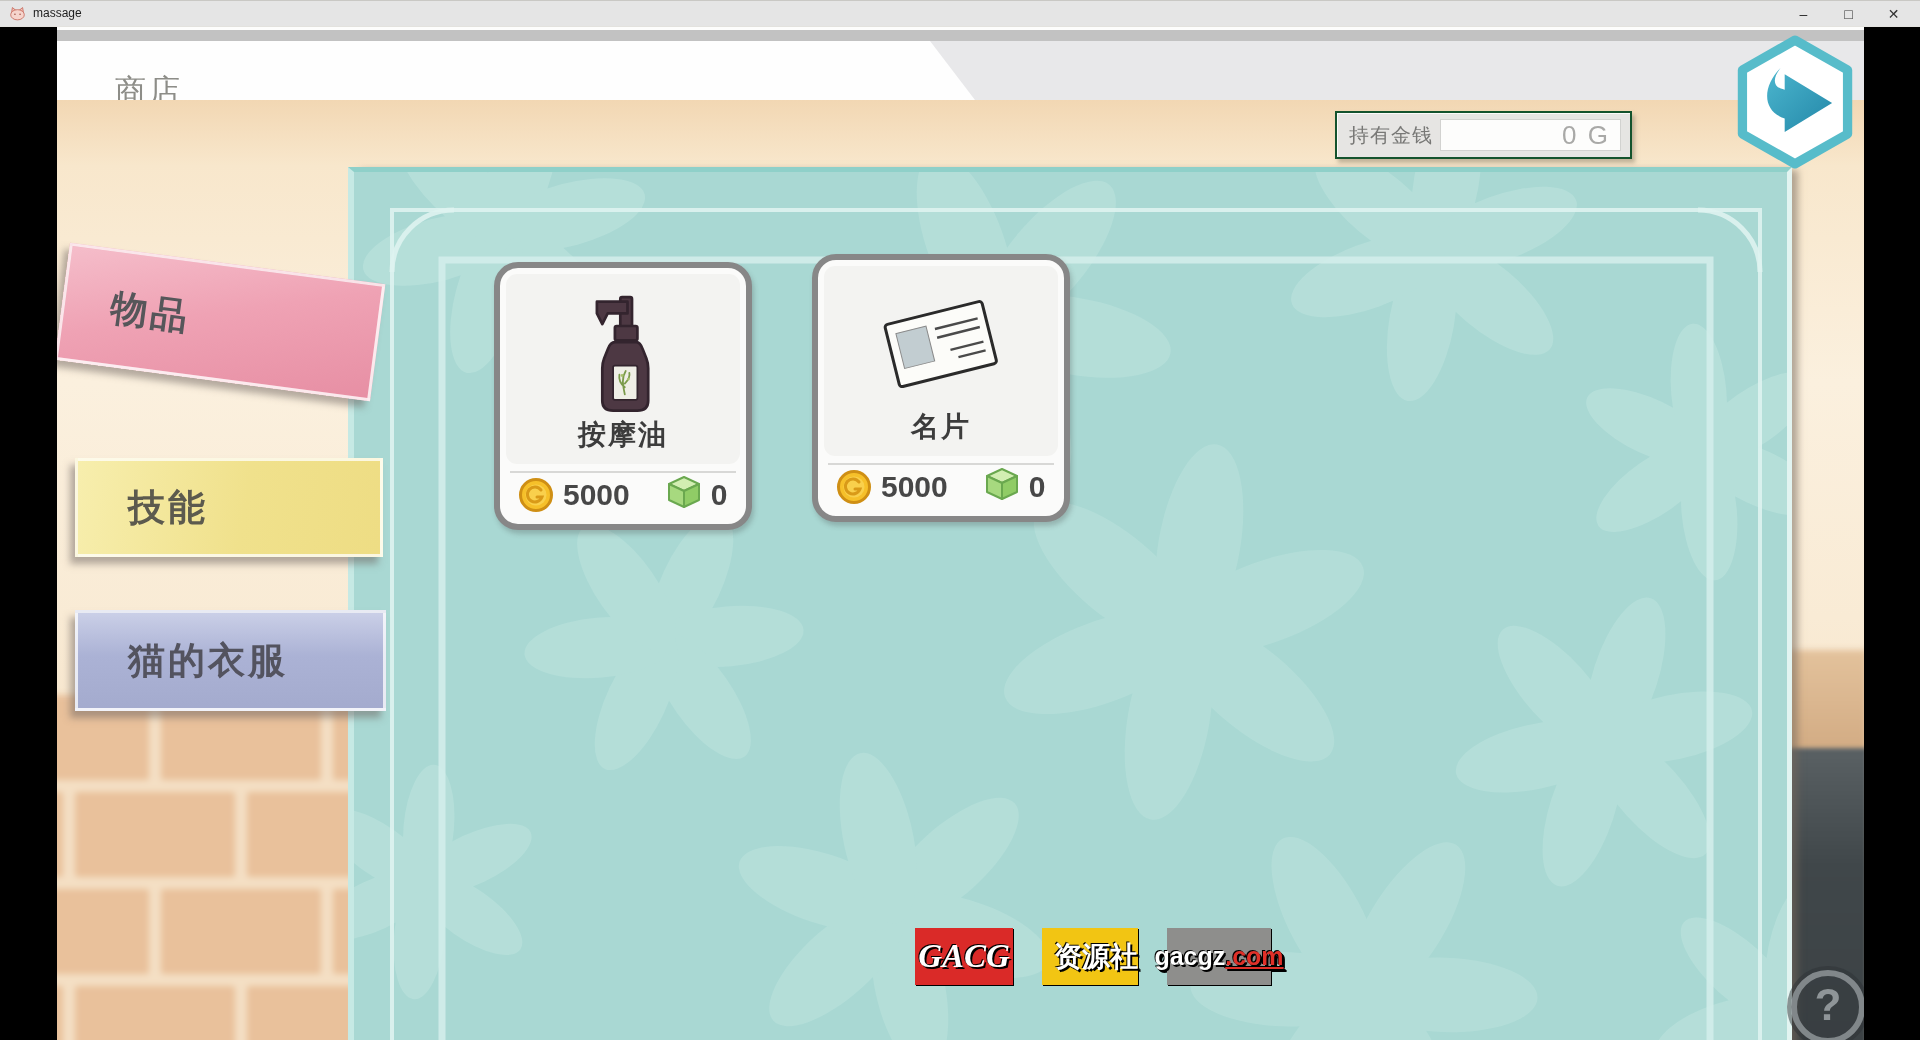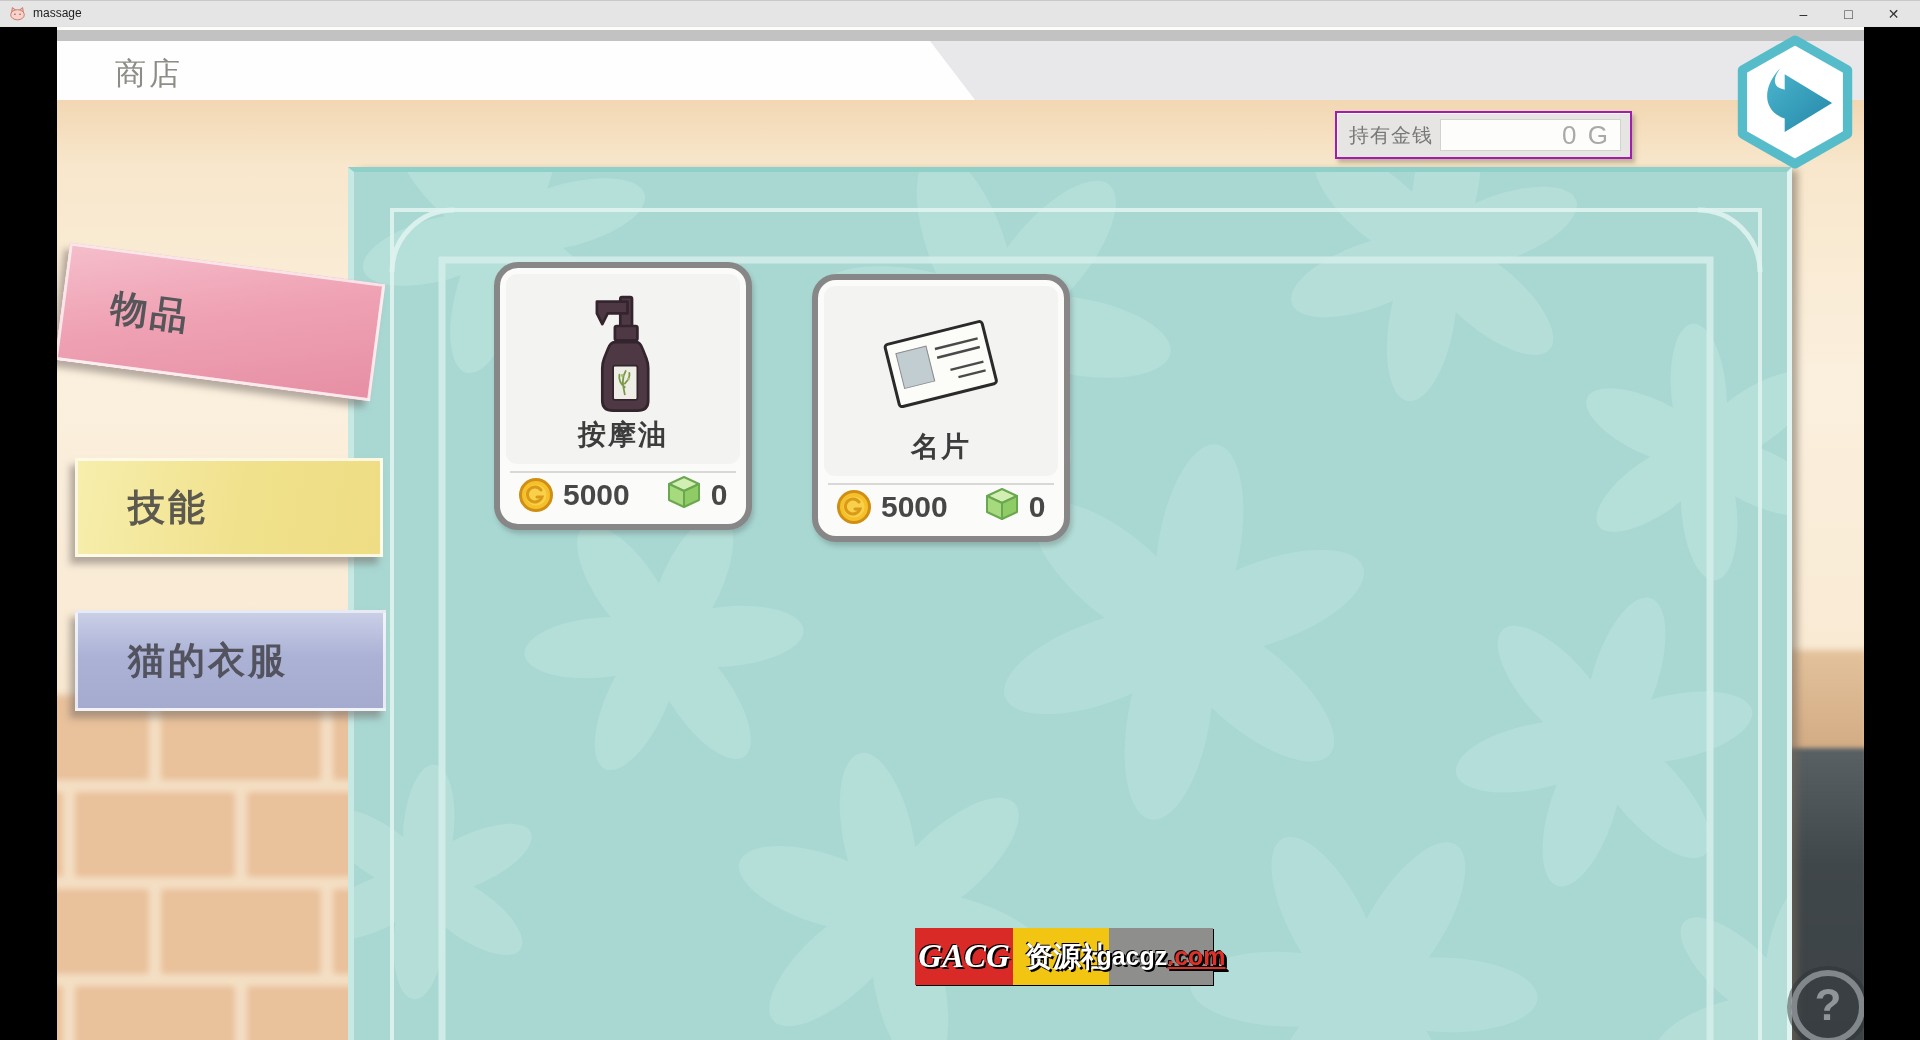--- a/index.html
+++ b/index.html
@@ -18,21 +18,21 @@
 
   
   .stage { position:absolute; left:57px; top:27px; width:1807px; height:1013px;
     background:#fdfdfc; overflow:hidden; }
 
   .topstrip { position:absolute; left:0; top:3px; width:100%; height:11px; background:#c2c2c2; }
 
   .shop-header { position:absolute; left:0; top:14px; width:100%; height:59px; background:#fefefe; }
   .shop-header .gray-part { position:absolute; left:873px; top:0; right:0; height:59px;
     background:#e8e8ea; clip-path:polygon(0 0,100% 0,100% 100%,45px 100%); }
-  .shop-title { position:absolute; left:58px; top:12px; font-size:31px; color:#8d8d88;
+  .shop-title { position:absolute; left:58px; top:29px; font-size:31px; color:#8d8d88;
     letter-spacing:3px; }
 
   .scene { position:absolute; left:0; top:73px; width:100%; bottom:0;
     background:linear-gradient(180deg,#f2d7b3 0%,#f8e7cc 7%,#fbf0de 30%,#f9ebd5 55%,#f6e3c8 78%,#f3dec2 100%); }
 
   
   .bricks { position:absolute; left:-8px; top:595px; width:305px; bottom:-8px;
     background:#f4dfc4; filter:blur(3px); overflow:hidden; }
   .brick-row { height:85px; margin-bottom:12px; display:flex; }
   .brick { width:160px; height:85px; background:#e9c19b; border-radius:3px; margin-right:12px; flex:none; }
@@ -57,51 +57,51 @@
   .tab-items { left:4px; top:236px; width:318px; height:118px; padding-left:46px;
     background:linear-gradient(165deg,#f5bdca 0%,#efa2b4 45%,#e78fa4 100%);
     transform:rotate(7.5deg); }
   .tab-skills { left:18px; top:431px; width:308px; height:99px; padding-left:50px;
     background:linear-gradient(100deg,#f7eead 0%,#f0e18c 55%,#eedd84 100%); color:#5c5a4e; }
   .tab-cat { left:18px; top:583px; width:311px; height:101px; padding-left:50px;
     background:linear-gradient(180deg,#cacfe7 0%,#abb2d5 45%,#a4abce 100%); color:#53535f; }
 
   
   .money-box { position:absolute; left:1278px; top:84px; width:297px; height:48px;
-    background:#e6e5e3; border:2px solid #a21caf; z-index:4;
+    background:#e6e5e3; border:2px solid #14532d; z-index:4;
     box-shadow:3px 4px 4px rgba(150,138,115,.55), inset 1px 1px 0 #fbfbf9; display:flex; align-items:center; }
   .money-label { font-size:20px; color:#787876; margin-left:12px; letter-spacing:1px; }
   .money-field { position:absolute; left:103px; right:9px; top:6px; bottom:6px;
     background:#fdfdfc; border:1px solid #d2d2d0; display:flex; align-items:center; justify-content:flex-end; }
   .money-value { font-size:26px; color:#a9a9a7; margin-right:10px; letter-spacing:2px; }
 
   
   .hex-btn { position:absolute; left:1676px; top:8px; width:124px; height:134px; cursor:pointer; z-index:5; }
 
   
   .card { position:absolute; width:258px; height:268px; background:#fbfbfa;
     border:6px solid #878787; border-radius:24px; cursor:pointer;
     box-shadow:2px 4px 5px rgba(60,60,60,.25); }
   .card-1 { left:140px; top:90px; }
-  .card-2 { left:458px; top:102px; }
+  .card-2 { left:458px; top:82px; }
   .card-top { position:absolute; left:6px; right:6px; top:6px; height:190px;
     background:#f3f3f1; border-radius:11px; display:flex; flex-direction:column;
     align-items:center; justify-content:flex-end; padding-bottom:10px; }
   .card-art { position:absolute; top:14px; left:0; right:0; height:130px;
     display:flex; align-items:center; justify-content:center; }
   .card-name { font-size:28px; font-weight:bold; color:#3c3c3c; letter-spacing:2px; }
   .card-divider { position:absolute; left:10px; right:10px; top:203px; height:2px; background:#d8d8d6; }
   .card-price { position:absolute; left:6px; right:6px; bottom:4px; height:50px;
     display:flex; align-items:center; padding:0 12px; font-size:30px; font-weight:bold; color:#474747; }
   .price-val { margin-left:9px; }
   .cube-wrap { margin-left:36px; }
 
   
   .watermark { position:absolute; left:858px; top:901px; height:40px; display:flex; z-index:6;
-    filter:drop-shadow(1px 1px 0 #000); }
+    filter:drop-shadow(1px 1px 0 #000);gap:29px; }
   .wm-seg { height:57px; display:flex; align-items:center; justify-content:center;
     font-weight:bold; color:#fff; text-shadow:2px 2px 0 #000,-1px -1px 0 #000; }
   .wm-red { width:98px; background:#da2a28; font-size:33px; font-style:italic;
     font-family:"Liberation Serif","DejaVu Serif",serif; }
   .wm-yellow { width:96px; background:#f2c513; font-size:28px;padding-left:12px; }
   .wm-gray { width:104px; background:#8e8e8c; font-size:25px; }
   .wm-com { color:#e03028;text-decoration:underline; }
 
   
   .help-btn { position:absolute; left:1734px; top:943px; width:74px; height:74px; z-index:6;

